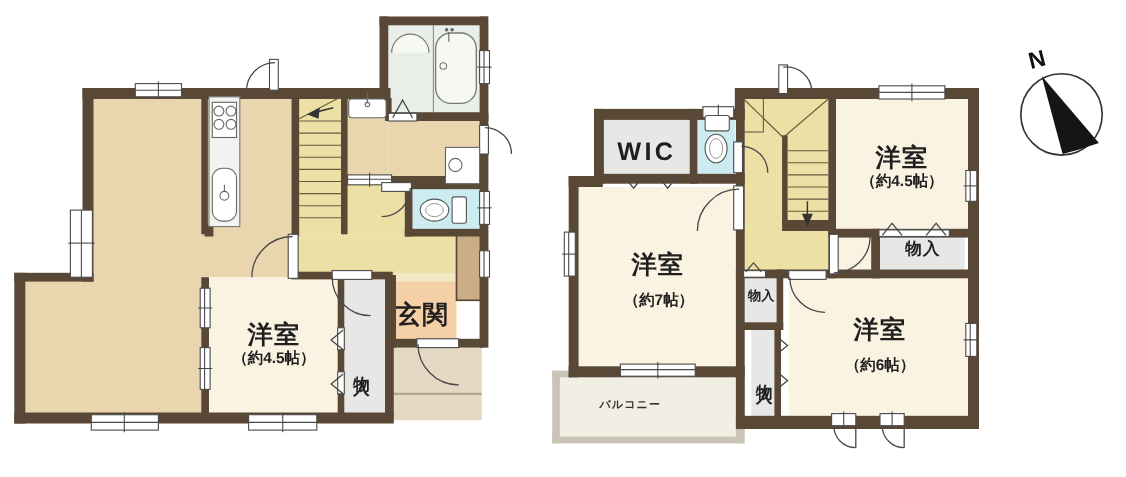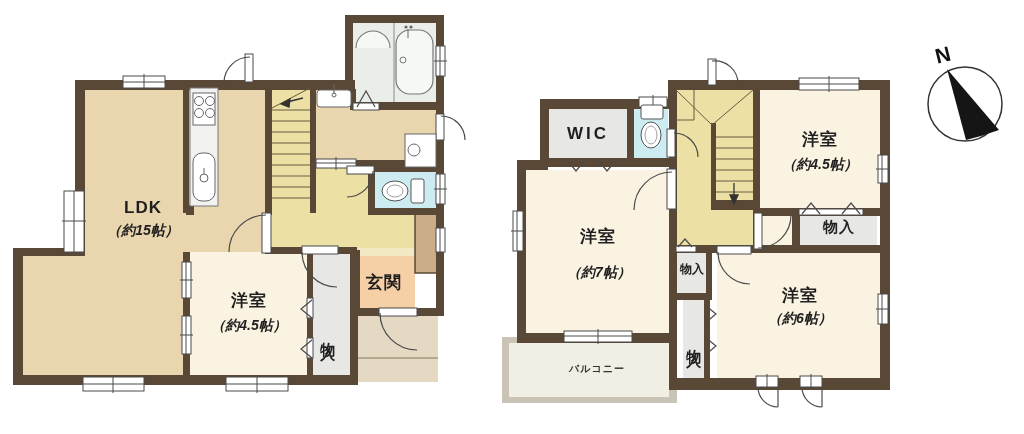--- a/index.html
+++ b/index.html
@@ -1,21 +1,21 @@
 <!DOCTYPE html>
 <html><head>
 <meta charset="utf-8">
 <style>
   html,body{margin:0;padding:0;background:#ffffff;}
   #canvas{position:relative;width:1024px;height:434px;background:#ffffff;overflow:hidden;
           font-family:"Liberation Sans","DejaVu Sans",sans-serif;}
   #plan-svg{position:absolute;left:0;top:0;}
   .lbl{position:absolute;color:#1f1f1f;font-weight:bold;text-align:center;line-height:1.05;white-space:nowrap;}
-  .room-name{font-size:17px;letter-spacing:1px;}
-  .room-size{font-size:14px;letter-spacing:0;font-style:italic;}
+  .room-name{font-size:23px;letter-spacing:1px;}
+  .room-size{font-size:14px;letter-spacing:0;}
   .small-lbl{font-size:12px;letter-spacing:0;}
   .mid-lbl{font-size:15px;letter-spacing:1px;}
   .vert{writing-mode:vertical-rl;text-orientation:upright;letter-spacing:3px;}
   .balcony-lbl{font-size:10px;font-weight:bold;color:#333;letter-spacing:1px;}
   .north-lbl{font-size:21px;font-weight:bold;color:#111;transform:rotate(-14deg);}
 </style>
 </head>
 <body>
 
 <div id="canvas">
@@ -309,34 +309,32 @@
       <ellipse cx="651" cy="135" rx="6" ry="9" fill="none" stroke="#888" stroke-width="0.8"></ellipse>
     </g>
   </g>
 
   <g>
     <circle cx="965" cy="104" r="37" fill="#ffffff" stroke="#333" stroke-width="1.5"></circle>
     <polygon points="947,69 999,130 981,136 966,140" fill="#151515"></polygon>
   </g>
 </svg>
 
-<div class="lbl room-name" style="left:88px;top:199px;width:110px;">LDK</div>
-<div class="lbl room-size" style="left:78px;top:223px;width:130px;">（約15帖）</div>
 <div class="lbl room-name" style="left:210px;top:292px;width:78px;">洋室</div>
 <div class="lbl room-size" style="left:196px;top:318px;width:106px;">（約4.5帖）</div>
 <div class="lbl mid-lbl vert" style="left:320px;top:297px;height:72px;">物入</div>
 <div class="lbl room-name" style="left:358px;top:274px;width:52px;">玄関</div>
 
 <div class="lbl room-name" style="left:558px;top:125px;width:60px;letter-spacing:3px;">WIC</div>
 <div class="lbl room-name" style="left:791px;top:131px;width:58px;">洋室</div>
 <div class="lbl room-size" style="left:768px;top:157px;width:104px;">（約4.5帖）</div>
 <div class="lbl mid-lbl" style="left:813px;top:219px;width:52px;">物入</div>
 <div class="lbl room-name" style="left:568px;top:228px;width:60px;">洋室</div>
 <div class="lbl room-size" style="left:556px;top:265px;width:86px;">（約7帖）</div>
 <div class="lbl small-lbl" style="left:674px;top:263px;width:36px;">物入</div>
 <div class="lbl mid-lbl vert" style="left:686px;top:306px;height:68px;">物入</div>
 <div class="lbl room-name" style="left:770px;top:287px;width:60px;">洋室</div>
-<div class="lbl room-size" style="left:758px;top:311px;width:84px;">（約6帖）</div>
-<div class="lbl balcony-lbl" style="left:545px;top:364px;width:80px;position:absolute;text-align:right;">バルコニー</div>
+<div class="lbl room-size" style="left:758px;top:324px;width:84px;">（約6帖）</div>
+<div class="lbl balcony-lbl" style="left:545px;top:364px;width:80px;position:absolute;text-align:left;">バルコニー</div>
 
 <div class="lbl north-lbl" style="left:928px;top:44px;width:30px;">N</div>
 
 </div>
 
 </body></html>

